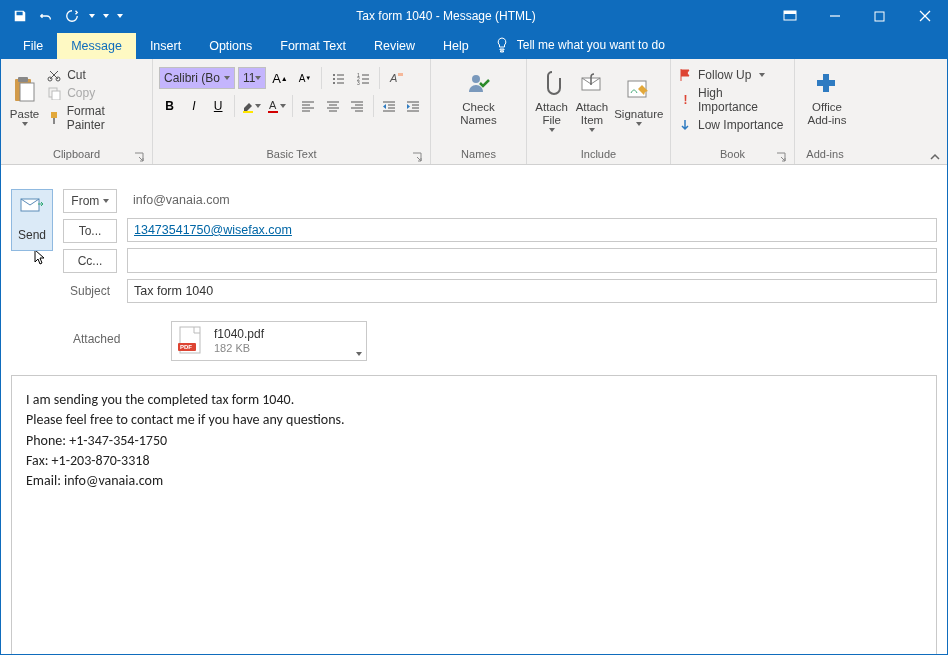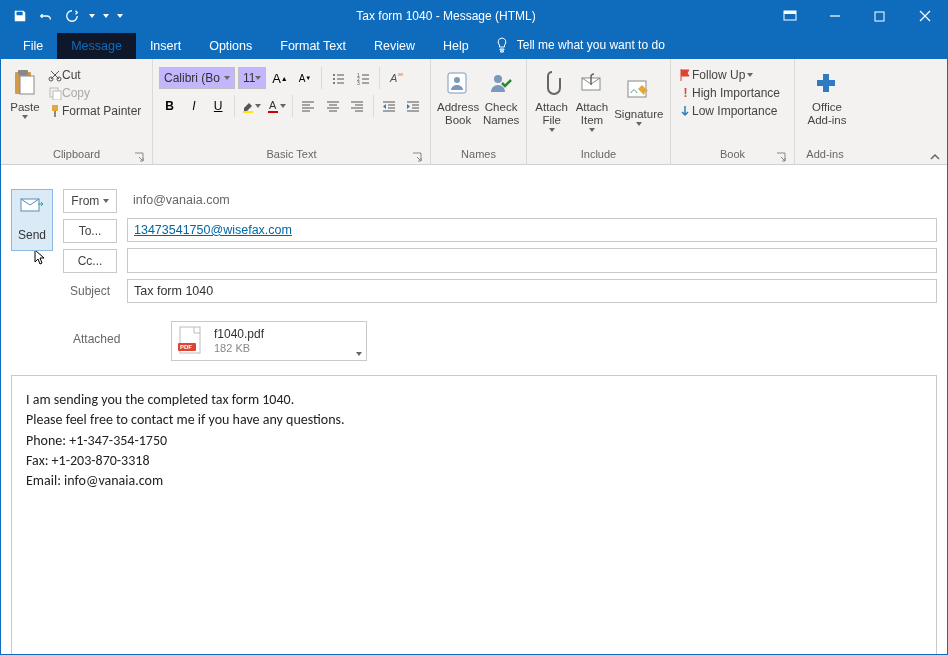--- a/index.html
+++ b/index.html
@@ -9,29 +9,29 @@
   .qat { display: flex; gap: 4px; padding-left: 8px; }
   .qat .qbtn { width: 22px; height: 22px; display:flex; align-items:center; justify-content:center; }
   .qat .qbtn svg { fill: #fff; }
   .qat .dd { width:10px; display:flex; align-items:center; justify-content:center; }
   .title { flex:1; text-align:center; font-size:12px; }
   .wincontrols { display:flex; }
   .wincontrols .wbtn { width:45px; height:30px; display:flex; align-items:center; justify-content:center; }
   
   .tabs { height:28px; background:#0f6cbd; display:flex; align-items:flex-end; padding-left:8px; color:#fff; }
   .tab { padding:6px 14px 6px 14px; font-size:12.5px; cursor:pointer; }
-  .tab.active { background:#0f172a; color:#0f6cbd; }
+  .tab.active { background:#fef9c3; color:#0f6cbd; }
   .tellme { display:flex; align-items:center; gap:8px; padding:0 12px 6px 12px; }
   
   .ribbon { height:106px; background:#f3f2f1; border-bottom:1px solid #d0d0d0; display:flex; position:relative; }
   .group { border-right:1px solid #dadada; display:flex; flex-direction:column; justify-content:space-between; padding:4px 6px 0 6px; }
   .group .glabel { text-align:center; font-size:11px; color:#666; padding:2px 0 3px 0; position:relative; height:18px; }
   .dlaunch { position:absolute; right:2px; bottom:2px; width:10px; height:10px; }
   .vstack { display:flex; flex-direction:column; gap:2px; }
-  .hbtn { display:flex; align-items:center; font-size:12px; color:#444; padding:1px 2px; }
+  .hbtn { display:flex; align-items:center; gap:6px; font-size:12px; color:#444; padding:1px 2px; }
   .bigbtn { display:flex; flex-direction:column; align-items:center; font-size:11.5px; color:#444; gap:2px; padding-top:4px; }
   .bigbtn .icon { height:32px; display:flex; align-items:center; justify-content:center; }
   .row { display:flex; align-items:center; gap:3px; }
   .ctl { border:1px solid #c0c0c0; background:#c4b5fd; height:22px; display:flex; align-items:center; padding:0 4px; font-size:12px; color:#333; }
   .ctl.dd { justify-content:space-between; }
   .btn22 { width:22px; height:22px; display:flex; align-items:center; justify-content:center; border:1px solid transparent; }
   .sep { width:1px; height:22px; background:#dadada; margin:0 2px; }
   .collapse { position:absolute; right:6px; bottom:2px; }
   
   .compose { padding:24px 10px 10px 10px; display:flex; gap:10px; }
@@ -283,31 +283,20 @@
           </div>
       </div>
     </div>
     <div class="glabel"><span>Basic Text</span><svg class="dlaunch" width="10" height="10">
           <path fill="none" stroke="#888" d="M1 1h8v8M5 5l4 4M6 9h3V6"></path>
         </svg></div>
   </div>
 
   <div class="group" style="width:96px">
     <div class="row" style="justify-content:center">
-      <div class="bigbtn" style="width:46px">
-        <div class="icon">
-            <svg width="26" height="26">
-              <rect x="3" y="3" width="18" height="20" rx="2" fill="#fff" stroke="#7a99bc"></rect>
-              <circle cx="12" cy="10" r="3" fill="#7a99bc"></circle>
-              <path d="M6 20c0-3 3-5 6-5s6 2 6 5" fill="#7a99bc"></path>
-            </svg>
-          </div>
-        <span style="white-space:pre; text-align:center; line-height:1.1">Address
-Book</span>
-      </div>
       <div class="bigbtn" style="width:44px">
         <div class="icon">
             <svg width="26" height="26">
               <circle cx="10" cy="9" r="4" fill="#7a99bc"></circle>
               <path d="M3 22c0-4 3-7 7-7s7 3 7 7" fill="#7a99bc"></path>
               <path d="M14 13l3 3 6-6" fill="none" stroke="#2b8a2b" stroke-width="2.5"></path>
             </svg>
           </div>
         <span style="white-space:pre; text-align:center; line-height:1.1">Check
 Names</span>

